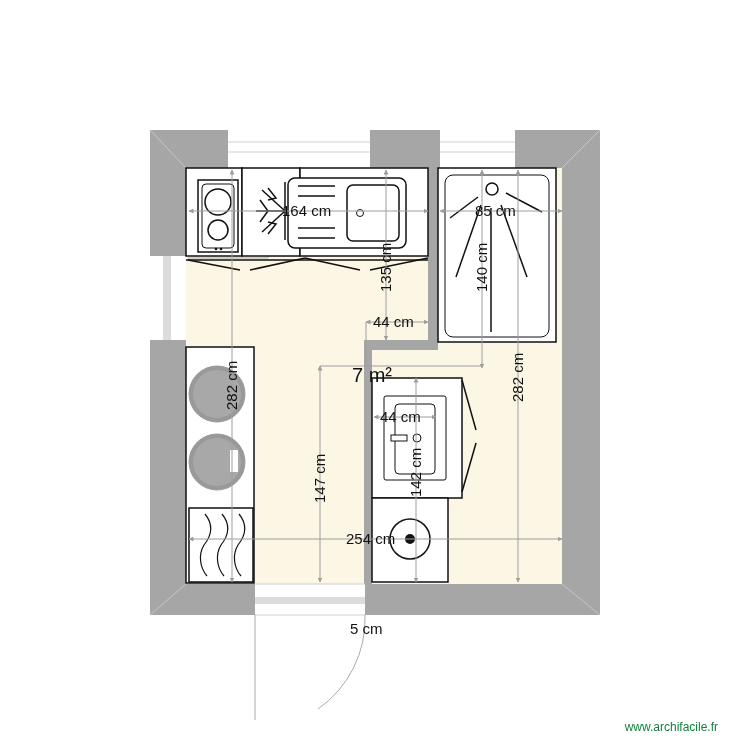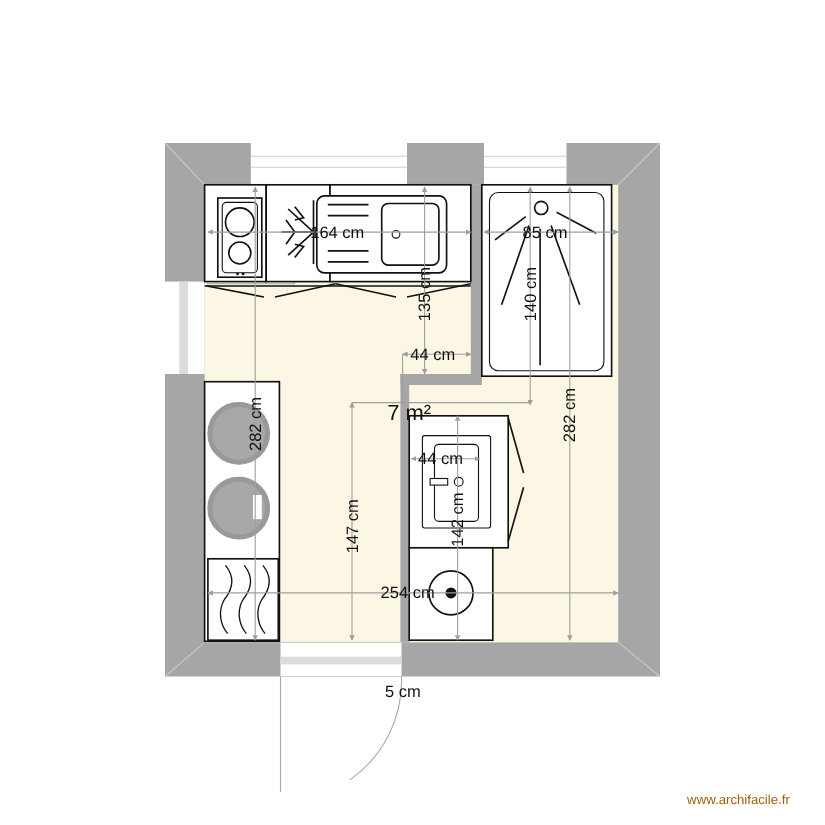--- a/index.html
+++ b/index.html
@@ -1,21 +1,21 @@
 <!DOCTYPE html>
 <html><head>
 <meta charset="utf-8">
 <style>
   html, body { margin: 0; padding: 0; background: #ffffff; }
   body { width: 750px; height: 750px; position: relative; overflow: hidden;
          font-family: "Liberation Sans", sans-serif; }
   svg { position: absolute; left: 0; top: 0; }
   .dim { font-family: "Liberation Sans", sans-serif; font-size: 15px; fill: #111; }
   .area { font-family: "Liberation Sans", sans-serif; font-size: 20px; fill: #111; }
-  .credit { position: absolute; right: 32px; bottom: 16px; font-size: 12px; color: #a16207;
+  .credit { position: absolute; right: 32px; bottom: 16px; font-size: 12px; color: #15803d;
             font-family: "Liberation Sans", sans-serif; }
 </style>
 </head>
 <body>
 
 <svg width="750" height="750" viewBox="0 0 750 750">
   <defs>
     <marker id="arr" viewBox="0 0 10 10" refX="9" refY="5" markerWidth="5" markerHeight="5" orient="auto-start-reverse">
       <path d="M0,0 L10,5 L0,10 z" fill="#9e9e9e"></path>
     </marker>

